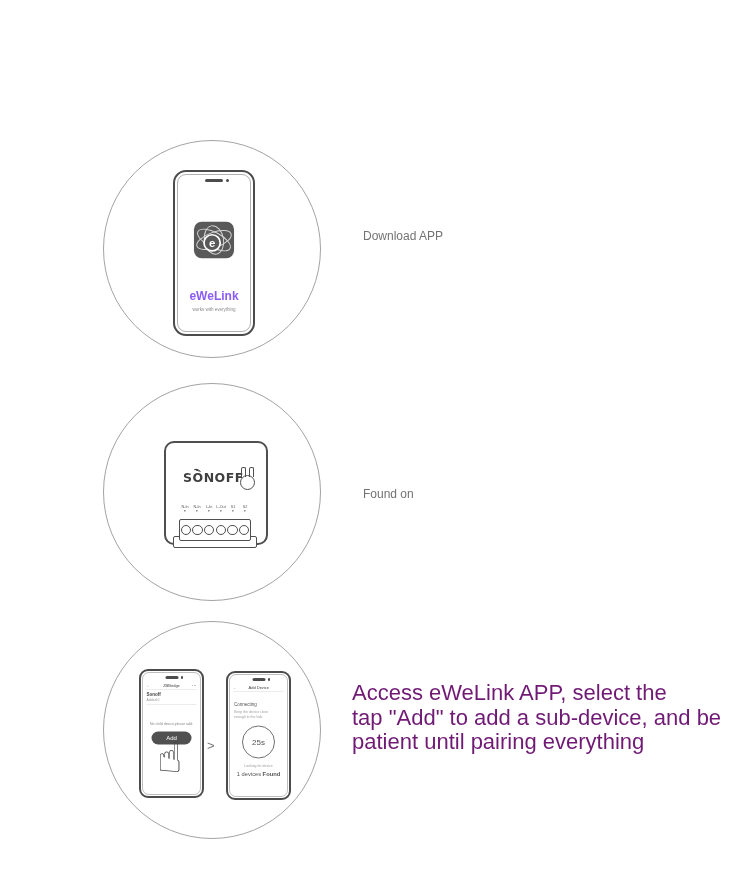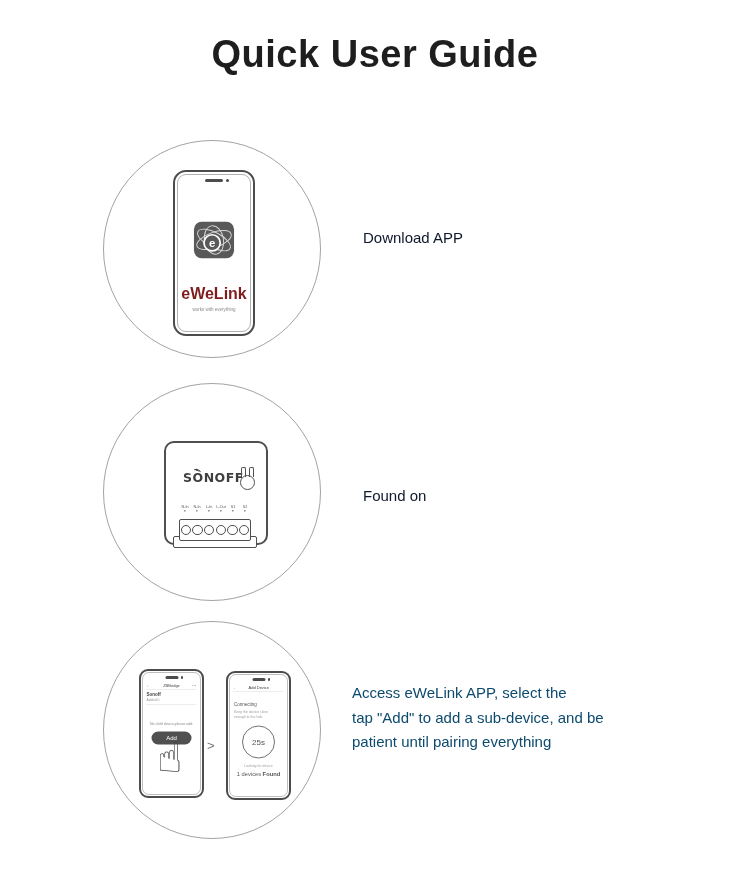--- a/index.html
+++ b/index.html
@@ -6,35 +6,35 @@
   .page{position:relative;width:750px;height:882px;background:#ffffff;overflow:hidden;
         font-family:"Liberation Sans", sans-serif;}
 
   .title{position:absolute;top:33px;left:0;width:100%;margin:0;text-align:center;
          font-size:38px;font-weight:700;color:#1e1e1e;letter-spacing:.5px;}
 
   .circle{position:absolute;left:103px;width:216px;height:216px;border:1px solid #a3a3a3;
           border-radius:50%;background:#fff;}
   #c1{top:140px}#c2{top:383px}#c3{top:621px}
 
-  .step-label{position:absolute;left:363px;font-size:15px;color:#0f172a;}
+  .step-label{position:absolute;left:363px;font-size:12px;color:#737373;}
   #l1{top:229px}#l2{top:487px}
-  .para{position:absolute;left:352px;top:681px;font-size:15px;color:#0c4a6e;line-height:24.5px;}
+  .para{position:absolute;left:352px;top:681px;font-size:22px;color:#701a75;line-height:24.5px;}
 
   
   .phone1{position:absolute;left:69px;top:29px;width:78px;height:162px;border:2px solid #4c4c4c;
           border-radius:13px;background:#fff;}
   .p1screen{position:absolute;inset:2px;border:1px solid #b0b0b0;border-radius:9px;}
   .notch{position:absolute;top:4px;left:50%;transform:translateX(-50%);width:18px;height:3px;
          background:#4c4c4c;border-radius:2px;}
   .notch-dot{position:absolute;top:4px;left:50%;margin-left:12px;width:3px;height:3px;
              background:#4c4c4c;border-radius:50%;}
   .appicon{position:absolute;top:44px;left:50%;transform:translateX(-50%);}
-  .ew-name{position:absolute;bottom:28px;left:0;width:100%;text-align:center;font-size:16px;
-           font-weight:600;color:#7f1d1d;}
+  .ew-name{position:absolute;bottom:28px;left:0;width:100%;text-align:center;font-size:12px;
+           font-weight:600;color:#8b5cf6;}
   .ew-tag{position:absolute;bottom:14px;left:-50%;width:200%;text-align:center;font-size:9px;
           color:#8a8a8a;transform:scale(.5);transform-origin:50% 0;}
 
   
   .device{position:absolute;left:60px;top:57px;width:100px;height:100px;border:2px solid #4f4f4f;
           border-radius:10px;background:#fff;}
   .sonoff{position:absolute;left:17px;top:27px;font-size:12.5px;font-weight:800;color:#3f3f3f;
           letter-spacing:.5px;font-family:"DejaVu Sans", sans-serif;}
   .sig{position:absolute;left:10px;top:-6px;transform:rotate(18deg);}
   .hook{position:absolute;right:10px;top:24px;width:17px;height:23px;}
@@ -85,21 +85,20 @@
       align-items:center;justify-content:center;font-size:16px;color:#555;}
   .looking{margin-top:10px;text-align:center;font-size:7px;color:#9e9e9e;}
   .found{margin-top:8px;text-align:center;font-size:11.5px;color:#555;}
   .found b{margin-left:3px;font-weight:700;}
 </style>
 </head>
 <body>
 
 <div class="page">
 
-  <h1 class="title">Quick User Guide</h1>
 
   <div class="circle" id="c1">
     <div class="phone1">
       <div class="p1screen">
         <div class="notch"></div>
         <div class="notch-dot"></div>
         <svg class="appicon" width="42" height="42" viewBox="0 0 44 44">
           <rect x="1" y="3" width="42" height="38" rx="8" fill="#595959"></rect>
           <g stroke="#ffffff" fill="none" opacity="0.75" stroke-width="1">
             <ellipse cx="22" cy="22" rx="19" ry="8" transform="rotate(-20 22 22)"></ellipse>

